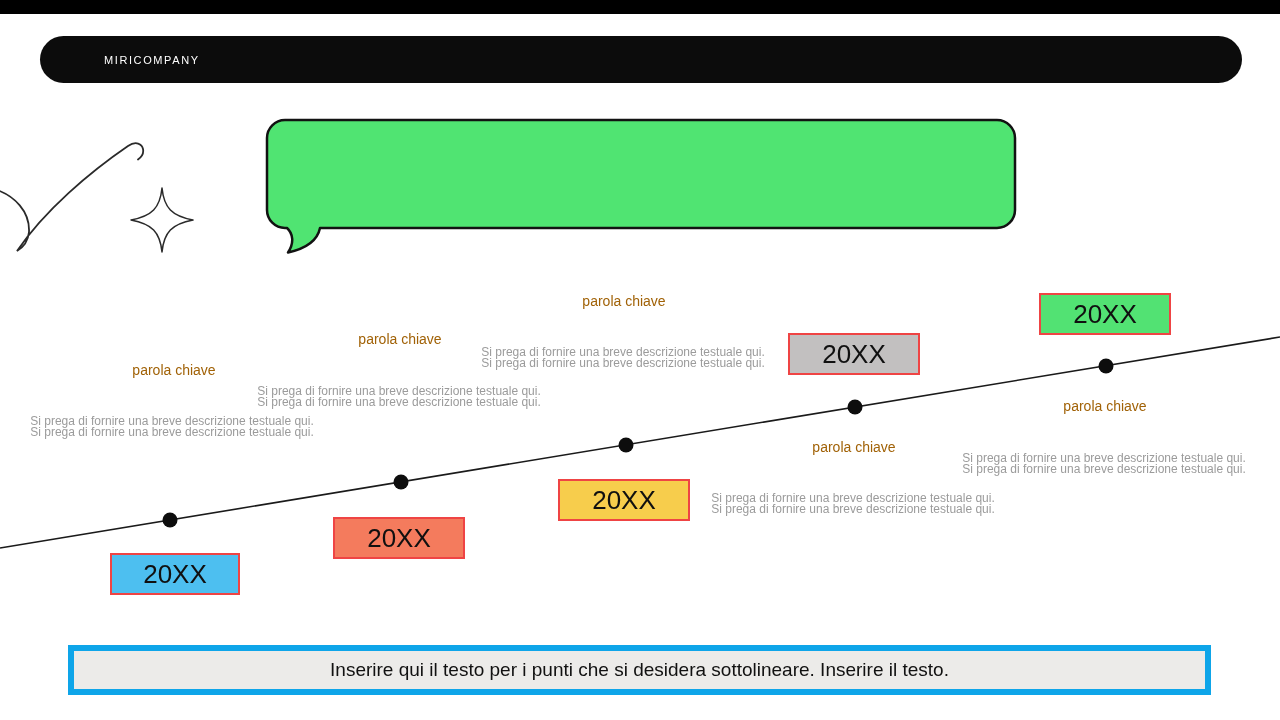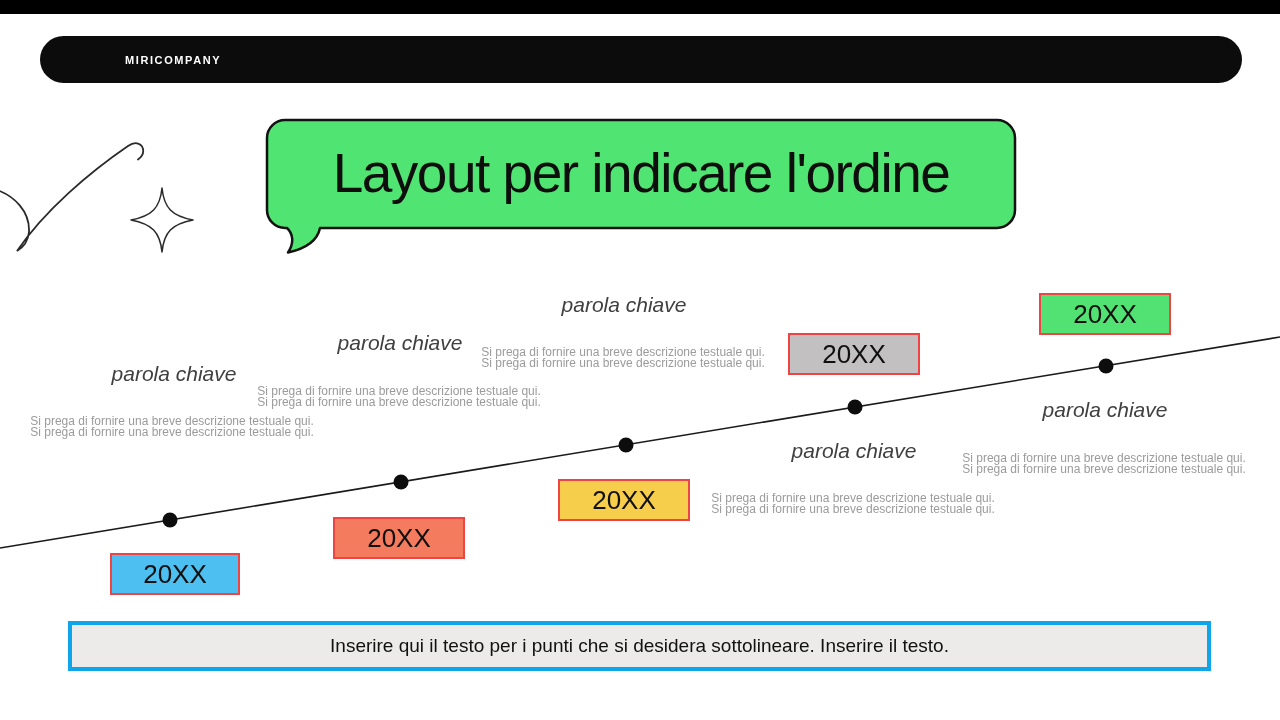--- a/index.html
+++ b/index.html
@@ -15,42 +15,42 @@
   
   .top-strip{position:absolute;left:0;top:0;width:1280px;height:14px;background:#000;}
 
   
   .brand-pill{
     position:absolute;left:40px;top:36px;width:1202px;height:47px;
     background:#0c0c0c;border-radius:24px;
     display:flex;align-items:center;
   }
   .brand-label{
-    color:#ffffff;font-size:11px;font-weight:700;letter-spacing:1.6px;
-    padding-left:85px;
+    color:#ffffff;font-size:11px;font-weight:400;letter-spacing:1.6px;
+    padding-left:64px;
   }
 
   
   .deco-svg{position:absolute;left:0;top:130px;}
 
   
   .bubble-svg{position:absolute;left:0;top:0;}
   .bubble-title{
     position:absolute;left:267px;top:118px;width:748px;height:110px;
     display:flex;align-items:center;justify-content:center;
     font-size:55px;font-weight:500;letter-spacing:-1.5px;color:#0e0e0e;
     white-space:nowrap;
   }
 
   
   .timeline-svg{position:absolute;left:0;top:0;}
 
   .keyword{
     position:absolute;transform:translateX(-50%);
-    font-size:21px;font-weight:500;color:#404040;white-space:nowrap;font-style:italic;
+    font-size:14px;font-weight:500;color:#a16207;white-space:nowrap;
   }
   .desc{
     position:absolute;transform:translateX(-50%);
     font-size:12px;line-height:11px;color:#9b9b9b;
     text-align:center;white-space:nowrap;
   }
   .year-box{
     position:absolute;width:132px;height:42px;
     border:2px solid #ef4444;box-sizing:border-box;
     display:flex;align-items:center;justify-content:center;
@@ -58,22 +58,22 @@
   }
 
   .k1{left:174px;top:362px}.d1{left:172px;top:416px}.y1{left:110px;top:553px;width:130px}
   .k2{left:400px;top:331px}.d2{left:399px;top:386px}.y2{left:333px;top:517px}
   .k3{left:624px;top:293px}.d3{left:623px;top:347px}.y3{left:558px;top:479px}
   .k4{left:854px;top:439px}.d4{left:853px;top:493px}.y4{left:788px;top:333px}
   .k5{left:1105px;top:398px}.d5{left:1104px;top:453px}.y5{left:1039px;top:293px}
 
   
   .footer-box{
-    position:absolute;left:68px;top:621px;width:1143px;height:50px;
-    background:#ECEBE9;border:4px solid #0ea5e9;box-sizing:border-box;
+    position:absolute;left:68px;top:645px;width:1143px;height:50px;
+    background:#ECEBE9;border:6px solid #0ea5e9;box-sizing:border-box;
     display:flex;align-items:center;justify-content:center;
   }
   .footer-text{font-size:19px;font-weight:500;color:#111;white-space:nowrap;}
 </style>
 </head>
 <body>
 
 <div class="stage">
 
   <div class="top-strip"></div>
@@ -87,21 +87,20 @@
              C 45 80 90 42 128 16 C 136 10.5 142 14 143 19 C 144 24 141 27.5 138 29.5" fill="none" stroke="#2a2a2a" stroke-width="1.8" stroke-linecap="round"></path>
     <path d="M 162 58 C 164 78 172 86 193 90 C 172 94 164 102 162 122
              C 160 102 152 94 131 90 C 152 86 160 78 162 58 Z" fill="#ffffff" stroke="#2a2a2a" stroke-width="1.5" stroke-linejoin="round"></path>
   </svg>
 
   <svg class="bubble-svg" width="1280" height="720" viewBox="0 0 1280 720">
     <path d="M 285 120 H 997 A 18 18 0 0 1 1015 138 V 210 A 18 18 0 0 1 997 228
              H 320 C 317.5 240.5 306 248.5 288 252.5 C 294.5 243 293 233.5 287 228
              H 285 A 18 18 0 0 1 267 210 V 138 A 18 18 0 0 1 285 120 Z" fill="#50E472" stroke="#121212" stroke-width="2.5" stroke-linejoin="round"></path>
   </svg>
-  <div class="bubble-title">Layout per indicare l'ordine</div>
 
   <svg class="timeline-svg" width="1280" height="720" viewBox="0 0 1280 720">
     <line x1="0" y1="548" x2="1280" y2="337" stroke="#1a1a1a" stroke-width="1.6"></line>
     <circle cx="170" cy="520" r="7.5" fill="#0d0d0d"></circle>
     <circle cx="401" cy="482" r="7.5" fill="#0d0d0d"></circle>
     <circle cx="626" cy="445" r="7.5" fill="#0d0d0d"></circle>
     <circle cx="855" cy="407" r="7.5" fill="#0d0d0d"></circle>
     <circle cx="1106" cy="366" r="7.5" fill="#0d0d0d"></circle>
   </svg>
 

